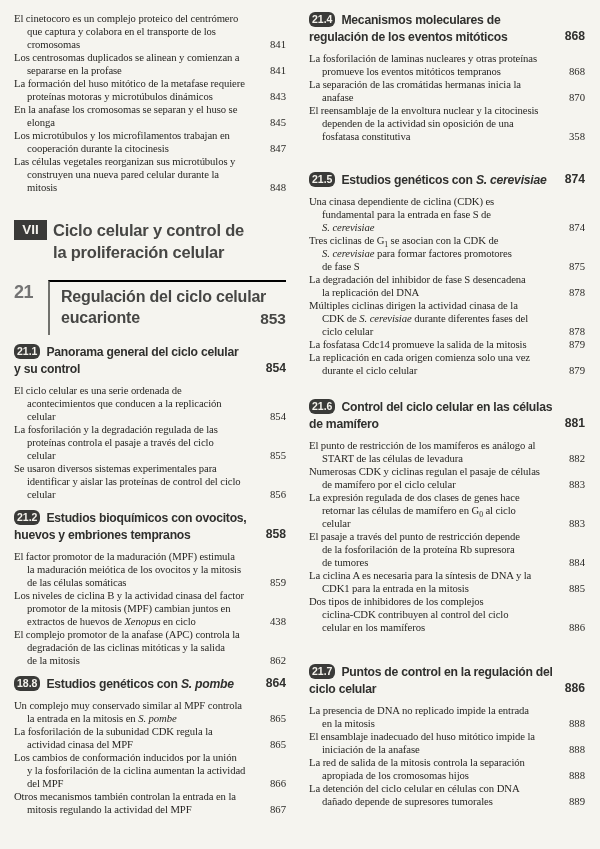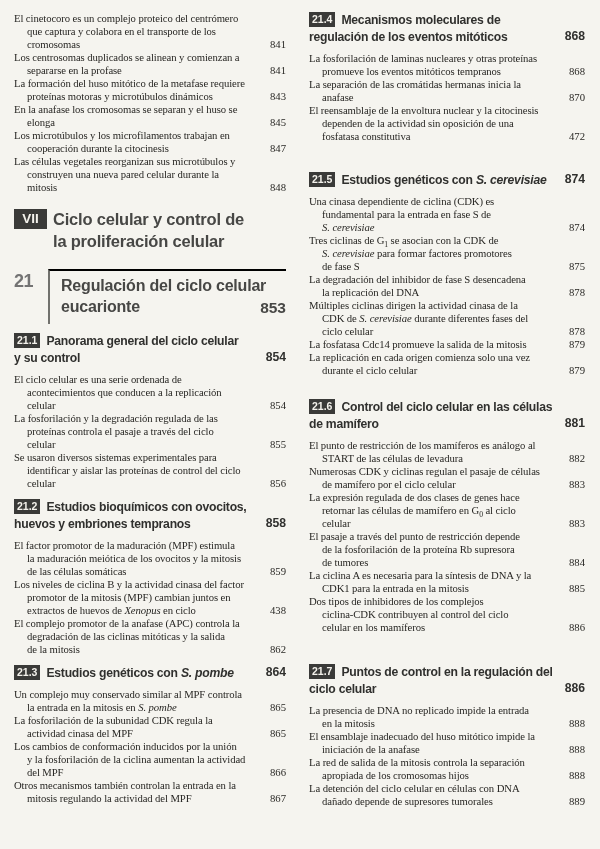--- a/index.html
+++ b/index.html
@@ -34,26 +34,26 @@
   .col-right .section:nth-child(4){margin-top:30px;}
   .sh{
     position:relative;margin-bottom:6px;
     font-family:"Liberation Sans", sans-serif;font-weight:bold;
     font-size:12.2px;line-height:17px;color:#30302e;letter-spacing:-0.25px;
     white-space:nowrap;
   }
   .badge{
     display:inline-block;background:#3a3a38;color:#f4f2ec;
     font-size:10.5px;line-height:14px;padding:0 3px 1px 3px;margin-right:6px;
-    letter-spacing:0;vertical-align:1px;
+    letter-spacing:0;vertical-align:1px;border-radius:6px;
   }
   .spage{position:absolute;right:0;bottom:1px;letter-spacing:0;}
 
   
-  .part{margin-top:15px;}
+  .part{margin-top:26px;}
   .part-title{
     font-family:"Liberation Sans", sans-serif;font-weight:bold;
     font-size:16.5px;line-height:21.5px;color:#474745;letter-spacing:-0.2px;
     padding-left:39px;text-indent:-39px;white-space:nowrap;
   }
   .part-badge{
     display:inline-block;background:#3a3a38;color:#f4f2ec;text-indent:0;
     width:33px;box-sizing:border-box;text-align:center;
     font-size:13.5px;line-height:18px;padding:1px 0;margin-right:6px;
     vertical-align:2px;letter-spacing:0;
@@ -160,21 +160,21 @@
           <span class="epage">438</span>
         </div>
           <div class="entry">
           <span class="etext">El complejo promotor de la anafase (APC) controla la<br>degradación de las ciclinas mitóticas y la salida<br>de la mitosis</span>
           <span class="epage">862</span>
         </div>
         </div>
     </div>
 
     <div class="section">
-      <div class="sh"><span class="badge">21.3</span><span>Estudios genéticos con <i>S. pombe</i></span><span class="spage">864</span></div>
+      <div class="sh"><span class="badge">18.8</span><span>Estudios genéticos con <i>S. pombe</i></span><span class="spage">864</span></div>
       <div class="entries">
           <div class="entry">
           <span class="etext">Un complejo muy conservado similar al MPF controla<br>la entrada en la mitosis en <i>S. pombe</i></span>
           <span class="epage">865</span>
         </div>
           <div class="entry">
           <span class="etext">La fosforilación de la subunidad CDK regula la<br>actividad cinasa del MPF</span>
           <span class="epage">865</span>
         </div>
           <div class="entry">
@@ -198,21 +198,21 @@
           <div class="entry">
           <span class="etext">La fosforilación de laminas nucleares y otras proteínas<br>promueve los eventos mitóticos tempranos</span>
           <span class="epage">868</span>
         </div>
           <div class="entry">
           <span class="etext">La separación de las cromátidas hermanas inicia la<br>anafase</span>
           <span class="epage">870</span>
         </div>
           <div class="entry">
           <span class="etext">El reensamblaje de la envoltura nuclear y la citocinesis<br>dependen de la actividad sin oposición de una<br>fosfatasa constitutiva</span>
-          <span class="epage">472</span>
+          <span class="epage">358</span>
         </div>
         </div>
     </div>
 
     <div class="section">
       <div class="sh"><span class="badge">21.5</span><span>Estudios genéticos con <i>S. cerevisiae</i></span><span class="spage">874</span></div>
       <div class="entries">
           <div class="entry">
           <span class="etext">Una cinasa dependiente de ciclina (CDK) es<br>fundamental para la entrada en fase S de<br><i>S. cerevisiae</i></span>
           <span class="epage">874</span>

